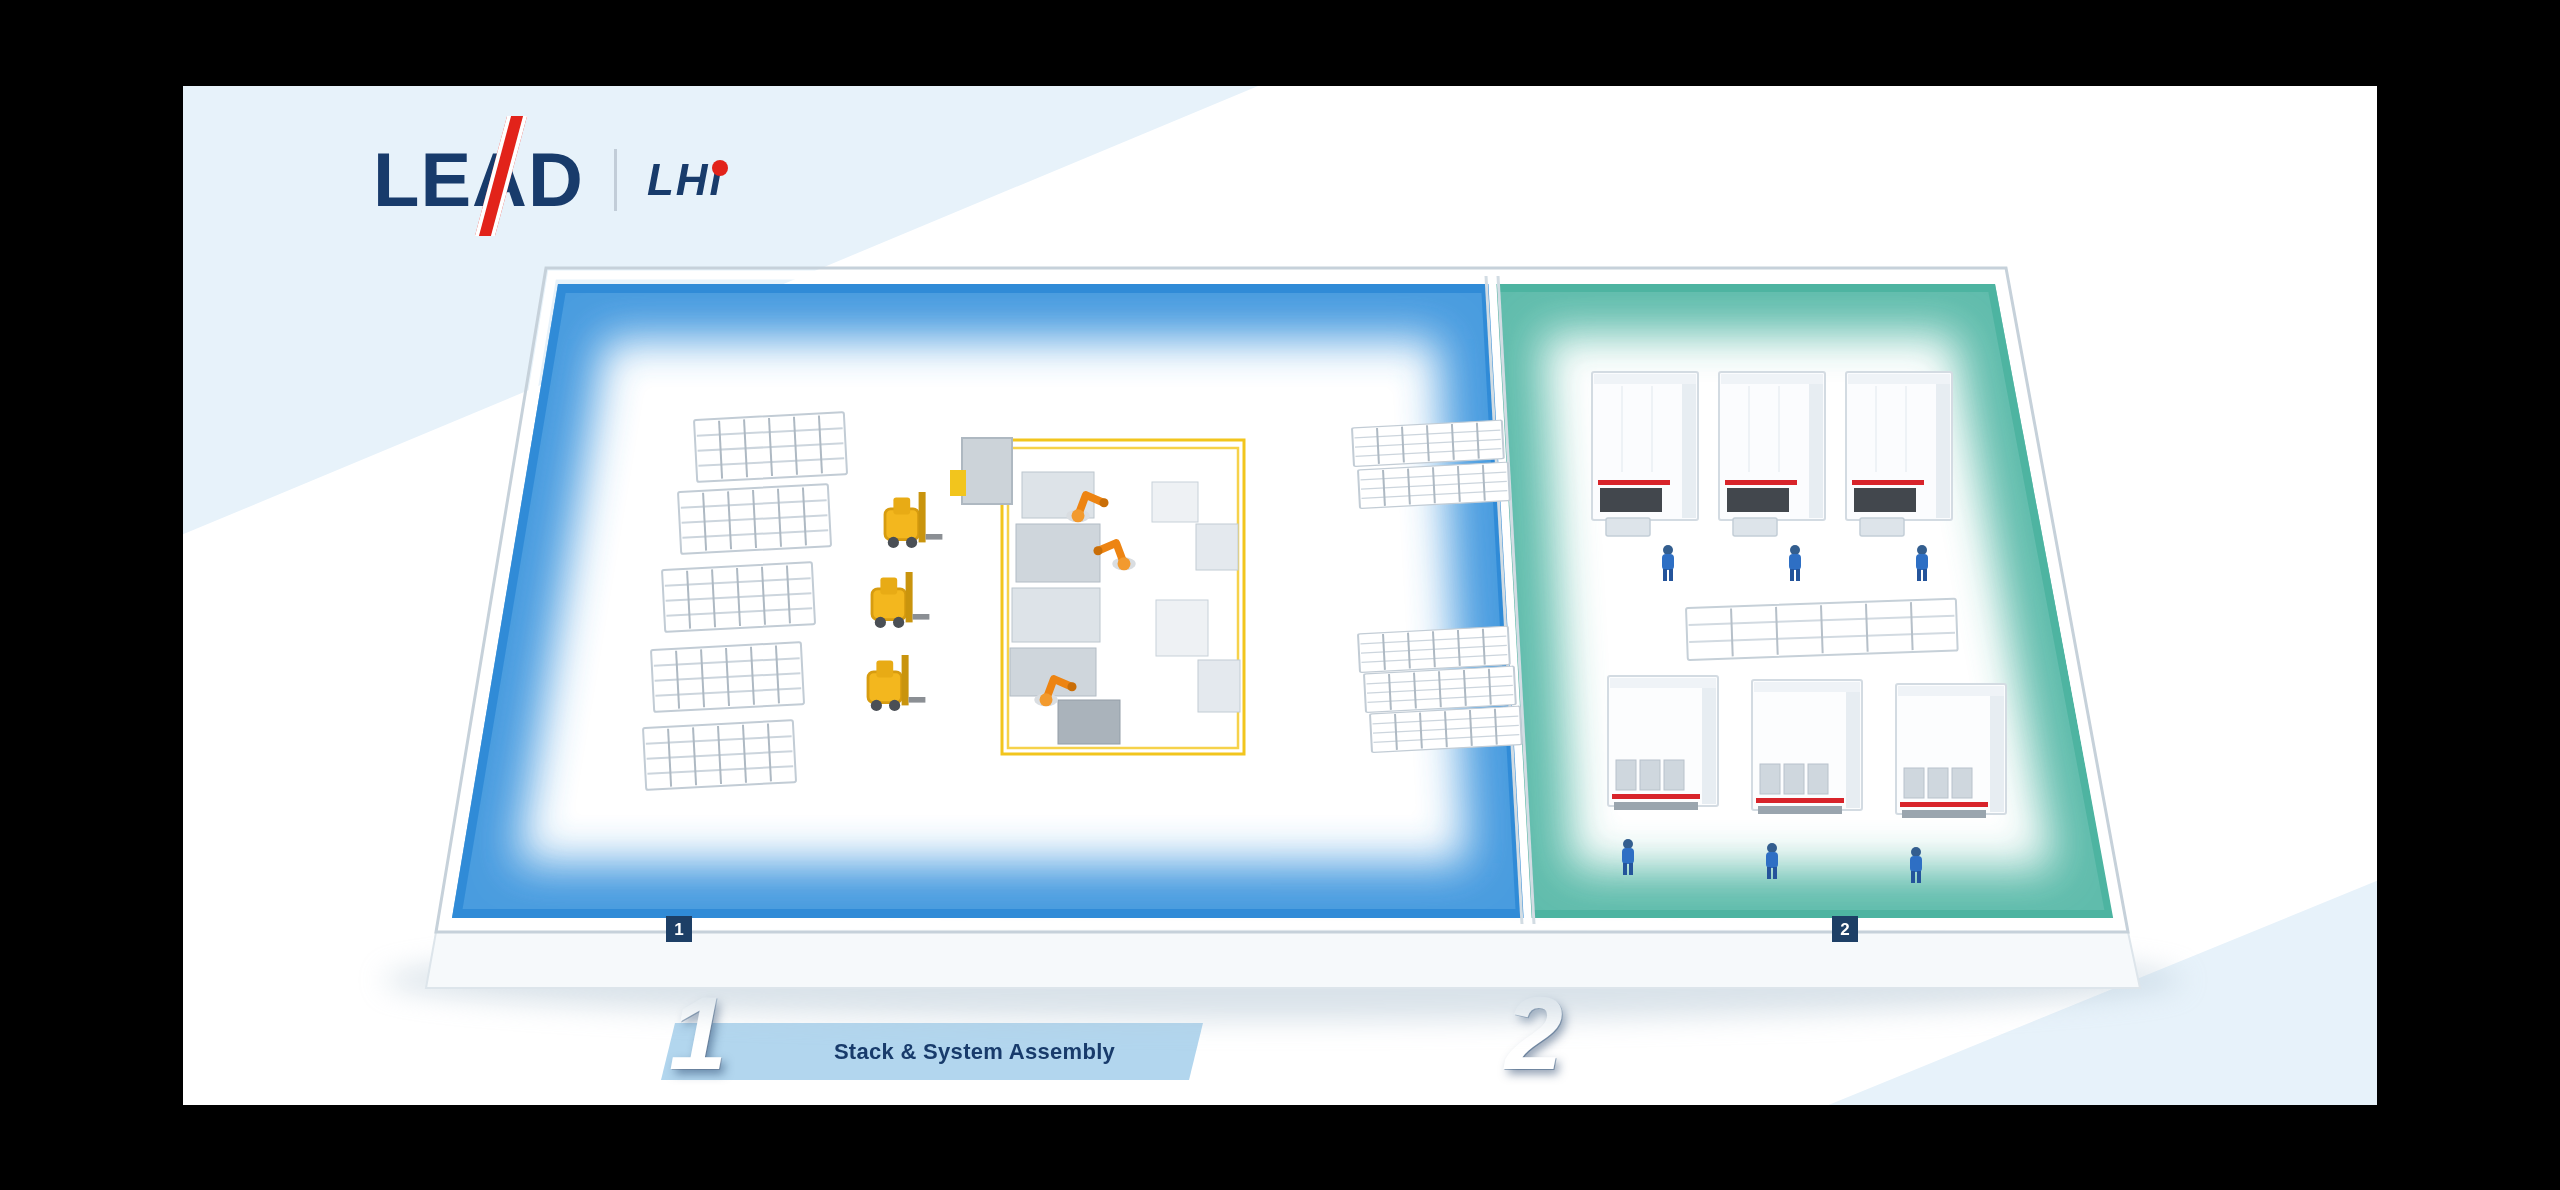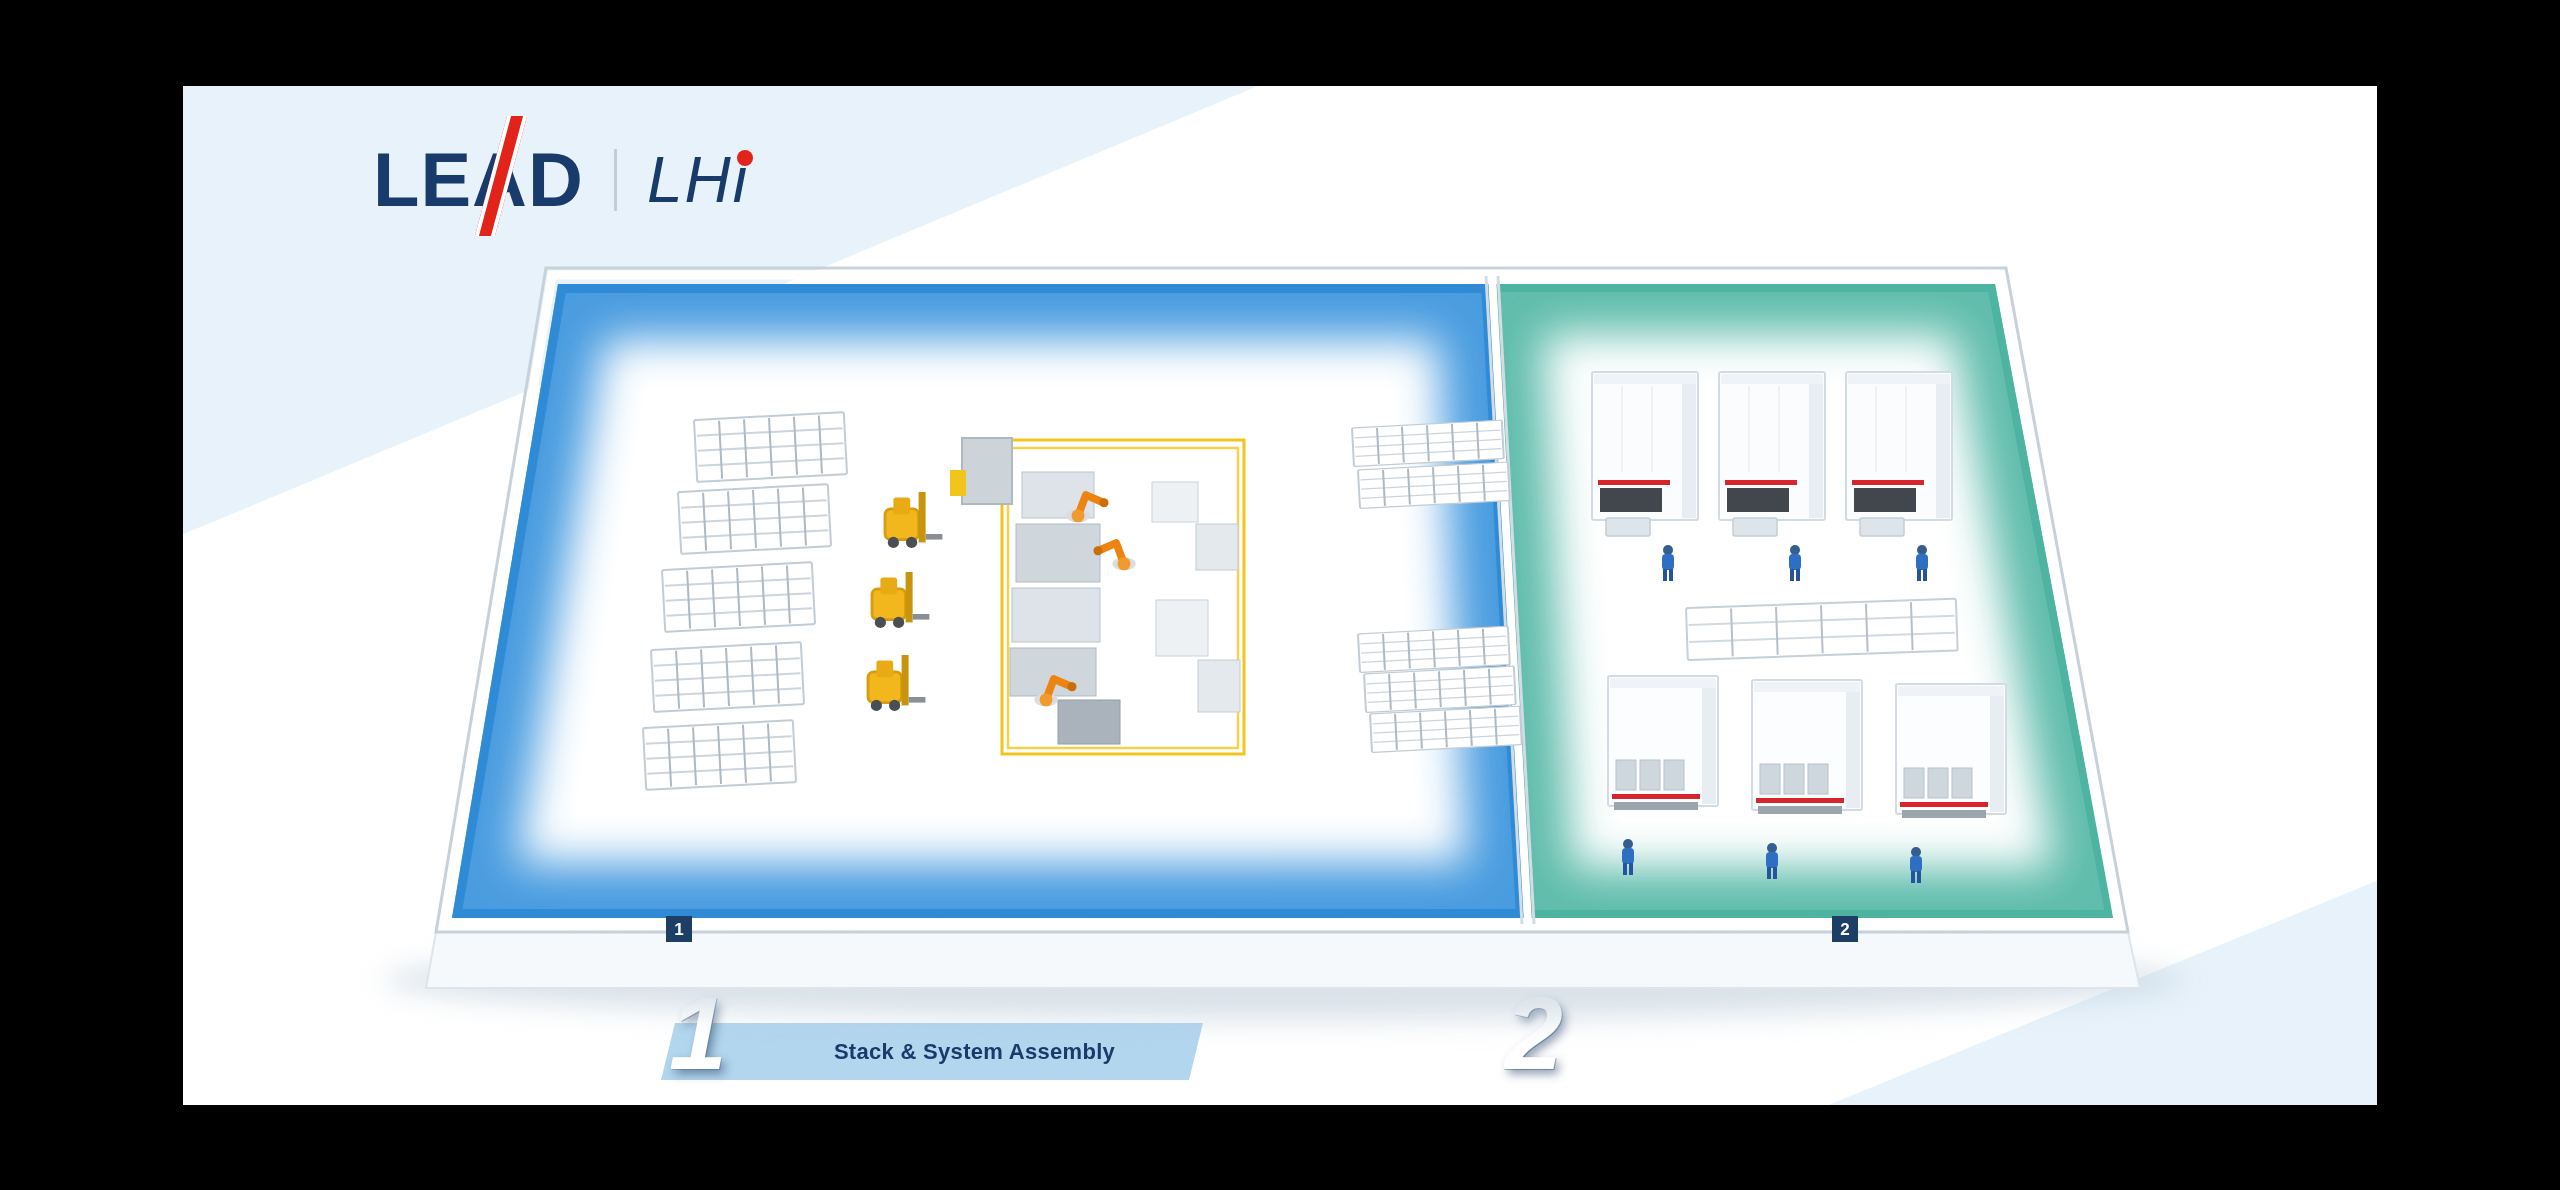--- a/index.html
+++ b/index.html
@@ -20,21 +20,21 @@
   .wedge-br{clip-path:polygon(100% 78%,100% 100%,75% 100%);}
 
   
   .logo-row{position:absolute;left:190px;top:56px;display:flex;align-items:center;}
   .lead-logo{position:relative;font-size:76px;font-weight:900;line-height:1;
     color:var(--brand-navy,#183b6b);letter-spacing:1px;}
   .lead-slash{position:absolute;left:118px;top:-26px;width:12px;height:120px;
     background:var(--brand-red,#e2231a);transform:skewX(-15deg);
     border-left:4px solid #fff;border-right:4px solid #fff;}
   .logo-divider{width:3px;height:62px;background:#c2cdd8;margin:0 30px;}
-  .lhi-logo{position:relative;font-size:64px;font-weight:400;font-style:italic;
+  .lhi-logo{position:relative;font-size:44px;font-weight:700;font-style:italic;
     line-height:1;color:var(--brand-navy,#183b6b);letter-spacing:2px;padding-right:6px;}
   .lhi-dot{position:absolute;right:2px;top:2px;width:16px;height:16px;border-radius:50%;
     background:var(--brand-red,#e2231a);}
 
   
   svg.scene{position:absolute;inset:0;width:2560px;height:1190px;}
   .zone-tag{font:700 17px "Liberation Sans",sans-serif;fill:#fff;}
 
   
   .legend-item{position:absolute;top:903px;height:98px;}

